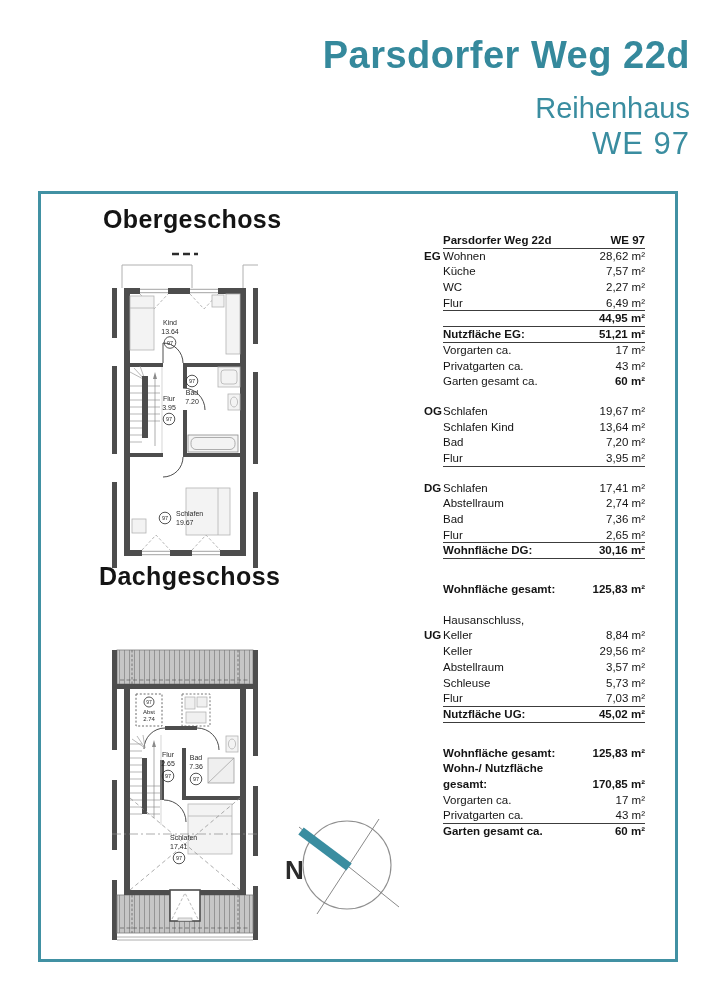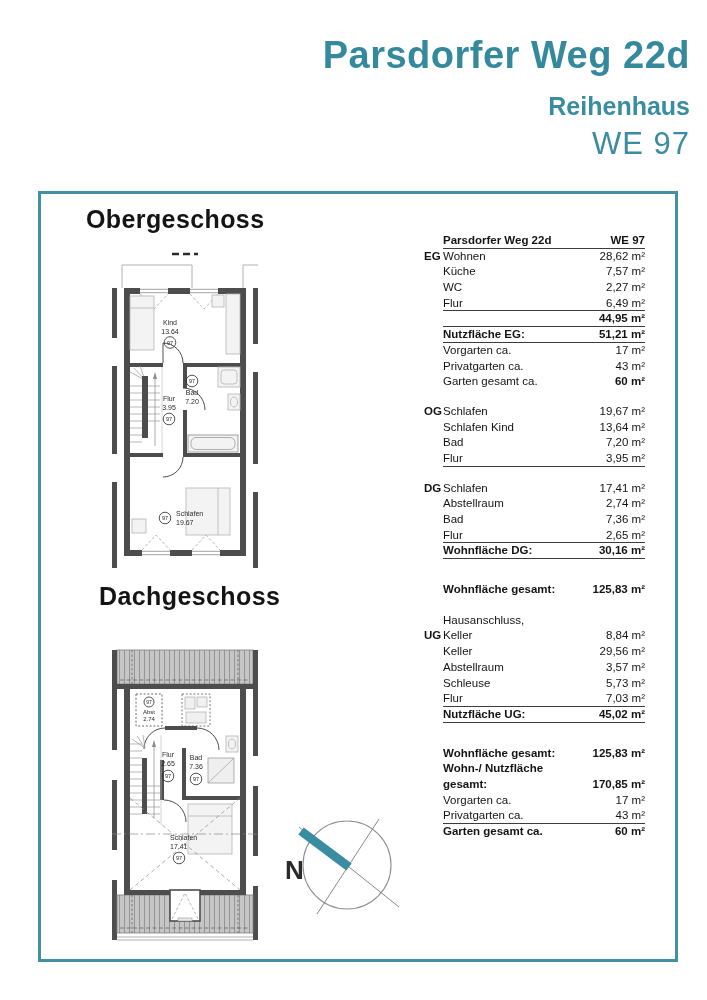--- a/index.html
+++ b/index.html
@@ -1,27 +1,27 @@
 <!DOCTYPE html>
 <html><head>
 <meta charset="utf-8">
 <style>
   html,body{margin:0;padding:0;}
   body{width:707px;height:1000px;background:#fff;position:relative;
        font-family:"Liberation Sans",sans-serif;color:#161616;overflow:hidden;}
   .abs{position:absolute;}
   
   .hdr-title{top:34px;right:17px;font-size:38px;font-weight:bold;color:#35899c;letter-spacing:.5px;}
-  .hdr-sub{top:92px;right:17px;font-size:25px;font-weight:bold;color:#3a8da0;}
+  .hdr-sub{top:92px;right:17px;font-size:29px;font-weight:normal;color:#3a8da0;}
   .hdr-unit{top:126px;right:17px;font-size:31px;font-weight:normal;color:#3a8da0;letter-spacing:1px;}
   
   .frame{left:38px;top:191px;width:640px;height:771px;border:3px solid #4191a3;box-sizing:border-box;background:#fff;}
   .plan-title{font-size:25px;font-weight:bold;color:#141414;letter-spacing:.4px;}
-  #og-title{left:86px;top:205px;}
-  #dg-title{left:99px;top:582px;}
+  #og-title{left:103px;top:205px;}
+  #dg-title{left:99px;top:562px;}
   .plan{position:absolute;}
   #og-plan{left:112px;top:248px;}
   #dg-plan{left:112px;top:640px;}
   .compass{position:absolute;left:285px;top:813px;}
   svg text{font-family:"Liberation Sans",sans-serif;fill:#2a2a2a;}
   
   .area-table{position:absolute;left:424px;top:233px;width:221px;font-size:11.5px;color:#141414;}
   .trow{display:flex;height:15.7px;line-height:15.6px;white-space:nowrap;}
   .tfloor{width:19px;flex:none;font-weight:bold;}
   .tcontent{flex:1;display:flex;justify-content:space-between;}

